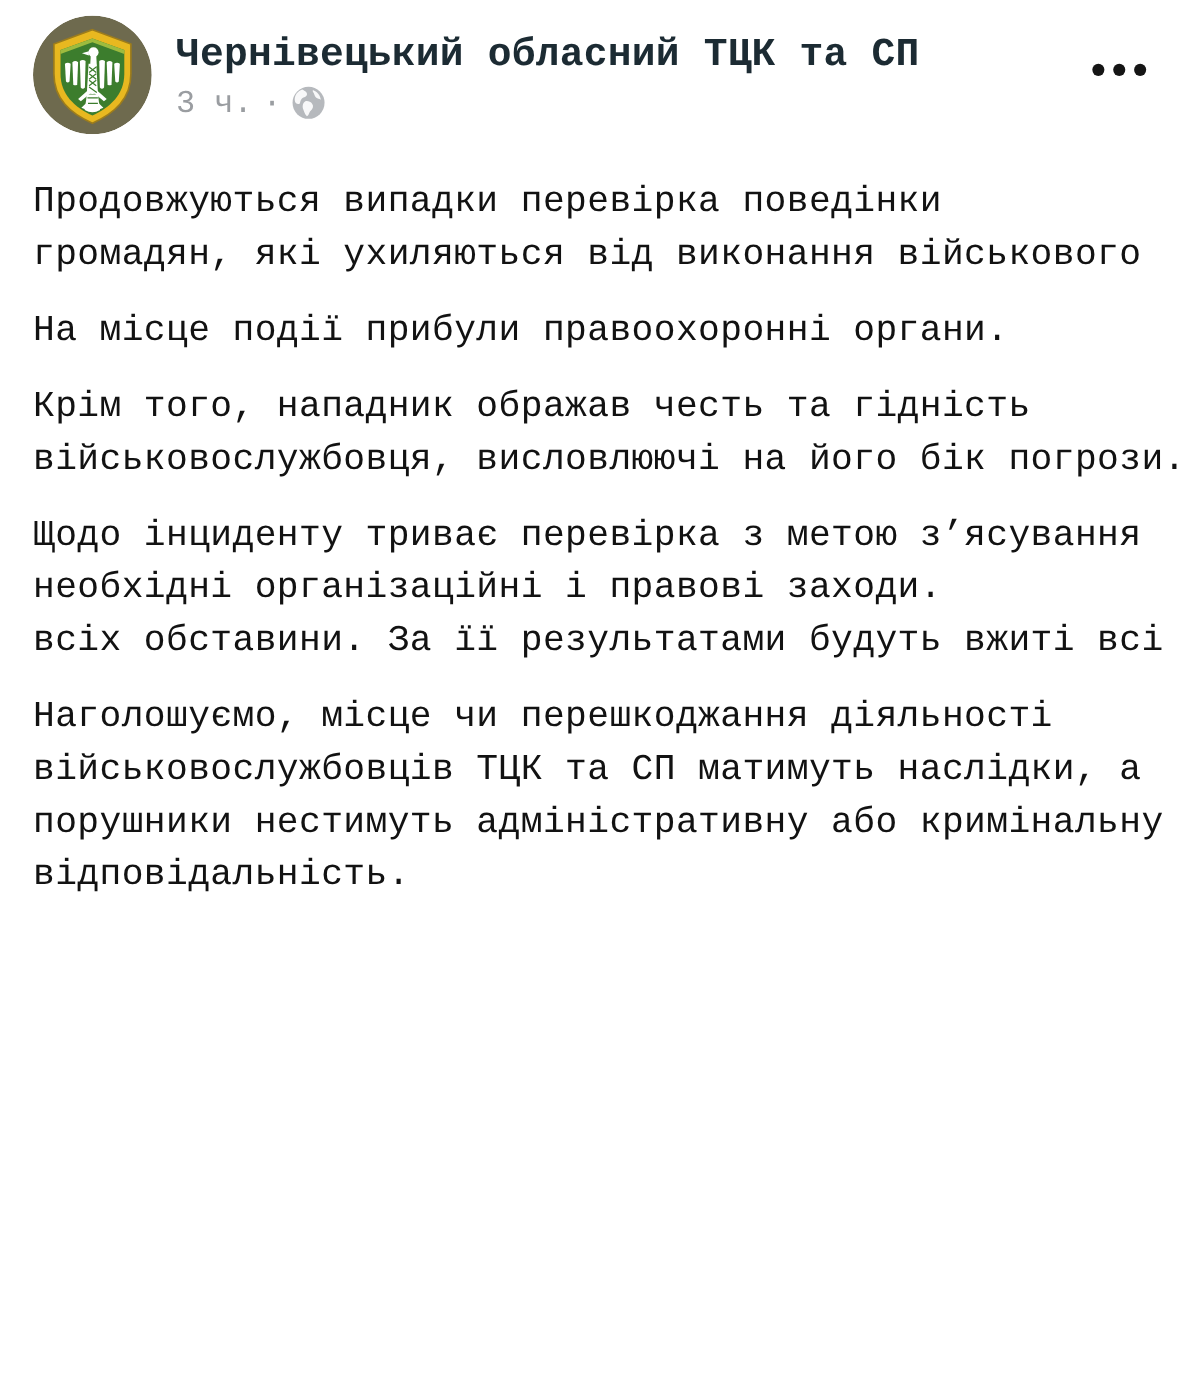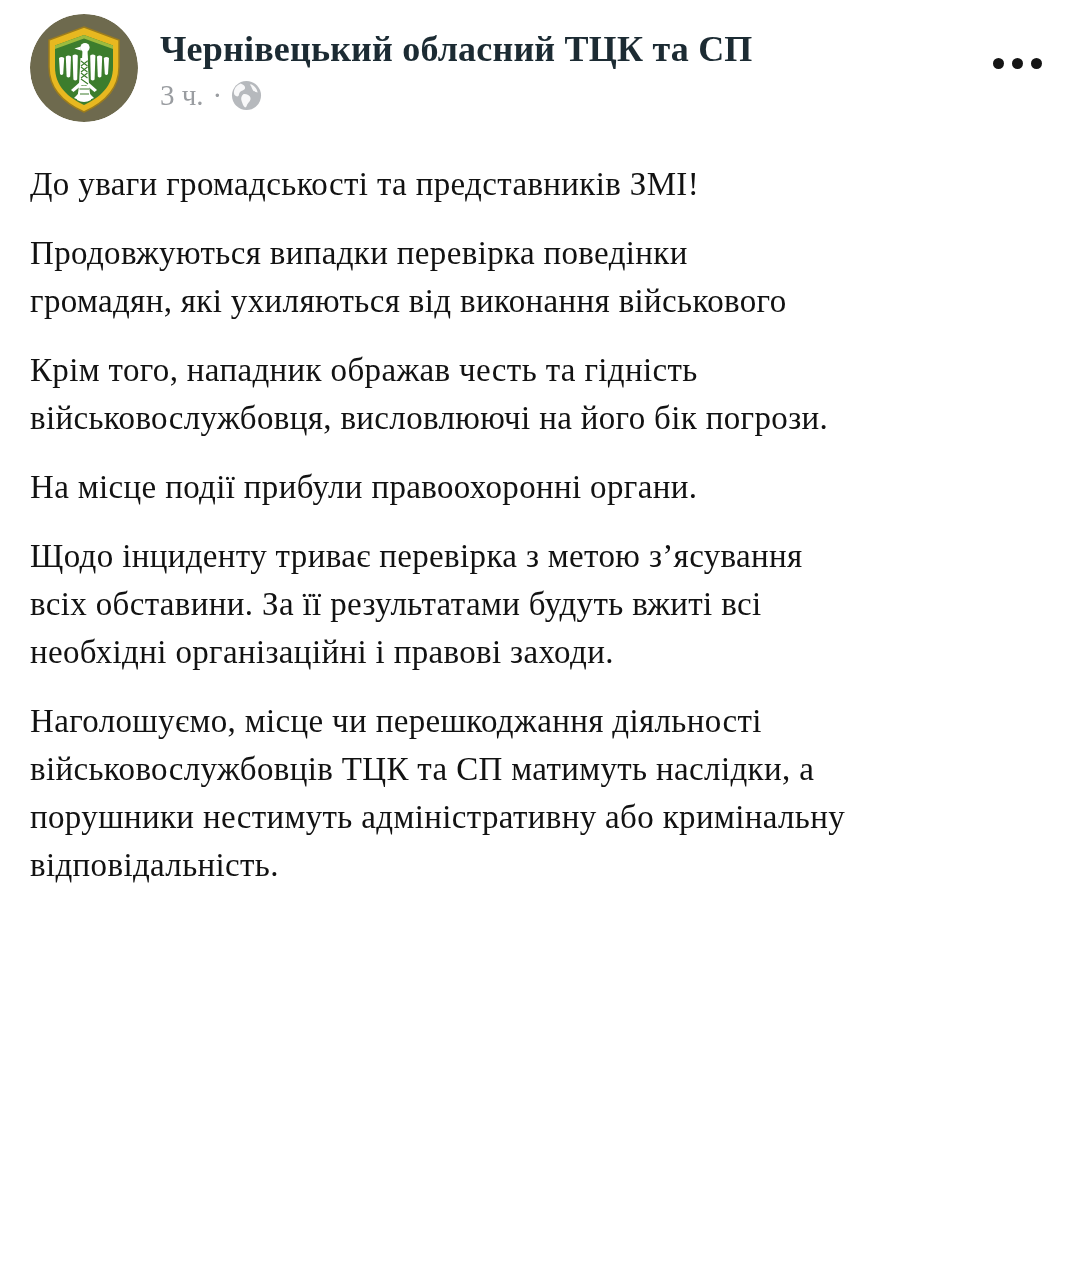--- a/index.html
+++ b/index.html
@@ -3,21 +3,21 @@
 <meta charset="utf-8">
 <style>
   * { margin:0; padding:0; box-sizing:border-box; }
   html,body { background:#ffffff; }
   body { width:1080px; }
   .post {
     position:relative;
     width:1080px;
     height:1268px;
     background:#ffffff;
-    font-family:Liberation Serif, serif;
+    font-family:Liberation Mono, monospace;
     overflow:hidden;
   }
   .post-header {
     display:flex;
     align-items:flex-start;
     padding:14px 30px 0 30px;
   }
   .avatar {
     width:108px; height:108px;
     border-radius:50%;
@@ -31,21 +31,21 @@
     font-size:36px;
     font-weight:700;
     line-height:43px;
     color:#1c2b33;
     letter-spacing:0.2px;
     cursor:pointer;
     white-space:nowrap;
   }
   .meta-row {
     display:flex;
-    align-items:center;
+    align-items:flex-start;
     margin-top:7px;
     color:#9a9da1;
     font-size:29px;
     line-height:34px;
   }
   .meta-timestamp { cursor:pointer; }
   .meta-sep { margin:0 9px; }
   .globe-icon svg { display:block; width:31px; height:31px; }
   .more-button {
     margin-left:auto;
@@ -142,37 +142,34 @@
     <div class="more-button">
       <span class="dot"></span>
       <span class="dot"></span>
       <span class="dot"></span>
     </div>
 
   </div>
 
   <div class="post-text">
       <p class="paragraph">
-        <span class="line">До уваги громадськості та представників ЗМІ!</span>
+        <span class="line">Продовжуються випадки перевірка поведінки</span>
+        <span class="line">громадян, які ухиляються від виконання військового</span>
       </p>
       <p class="paragraph">
-        <span class="line">Продовжуються випадки перевірка поведінки</span>
-        <span class="line">громадян, які ухиляються від виконання військового</span>
+        <span class="line">На місце події прибули правоохоронні органи.</span>
       </p>
       <p class="paragraph">
         <span class="line">Крім того, нападник ображав честь та гідність</span>
         <span class="line">військовослужбовця, висловлюючі на його бік погрози.</span>
       </p>
       <p class="paragraph">
-        <span class="line">На місце події прибули правоохоронні органи.</span>
-      </p>
-      <p class="paragraph">
         <span class="line">Щодо інциденту триває перевірка з метою з’ясування</span>
+        <span class="line">необхідні організаційні і правові заходи.</span>
         <span class="line">всіх обставини. За її результатами будуть вжиті всі</span>
-        <span class="line">необхідні організаційні і правові заходи.</span>
       </p>
       <p class="paragraph">
         <span class="line">Наголошуємо, місце чи перешкоджання діяльності</span>
         <span class="line">військовослужбовців ТЦК та СП матимуть наслідки, а</span>
         <span class="line">порушники нестимуть адміністративну або кримінальну</span>
         <span class="line">відповідальність.</span>
       </p>
     </div>
 
 </div>

